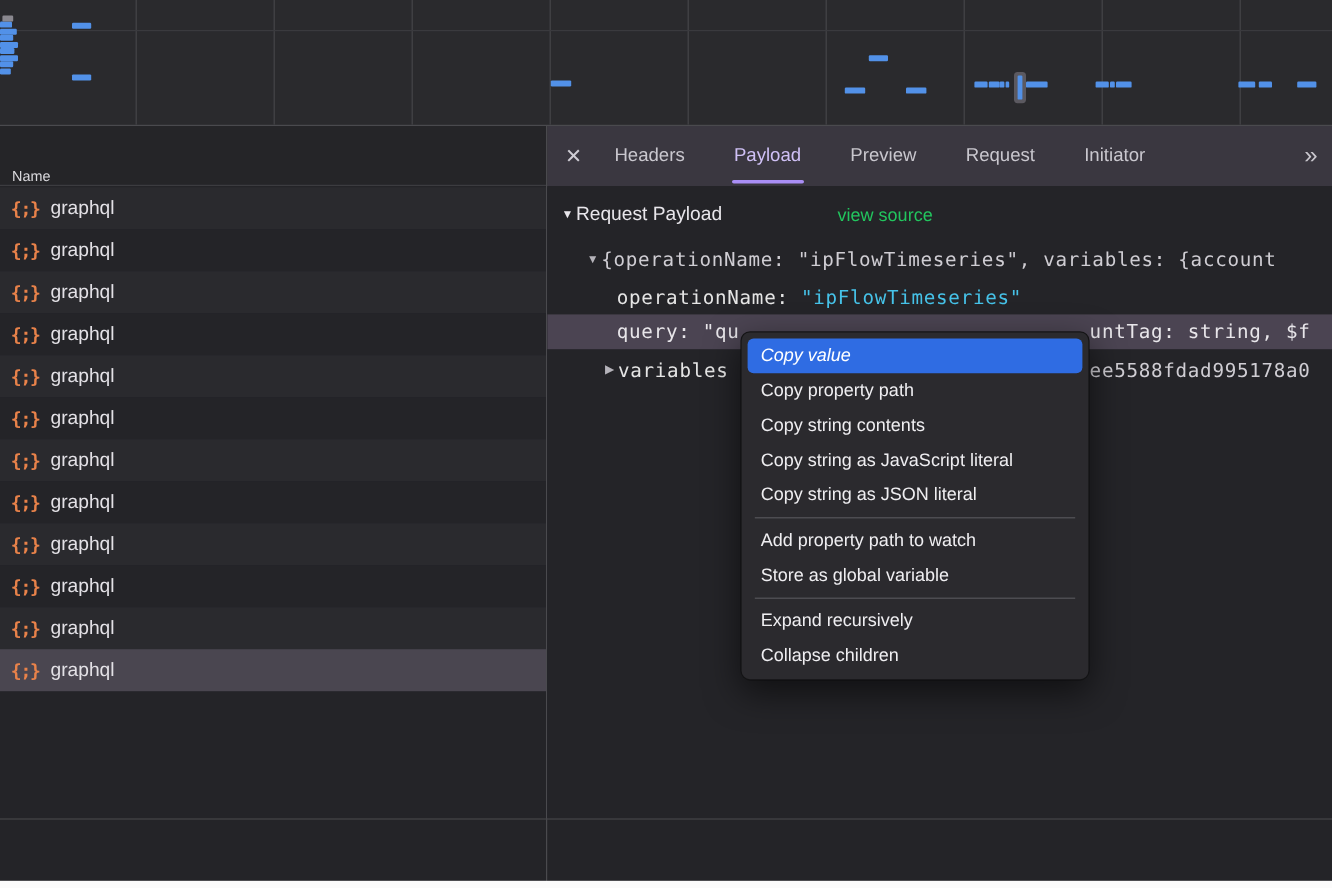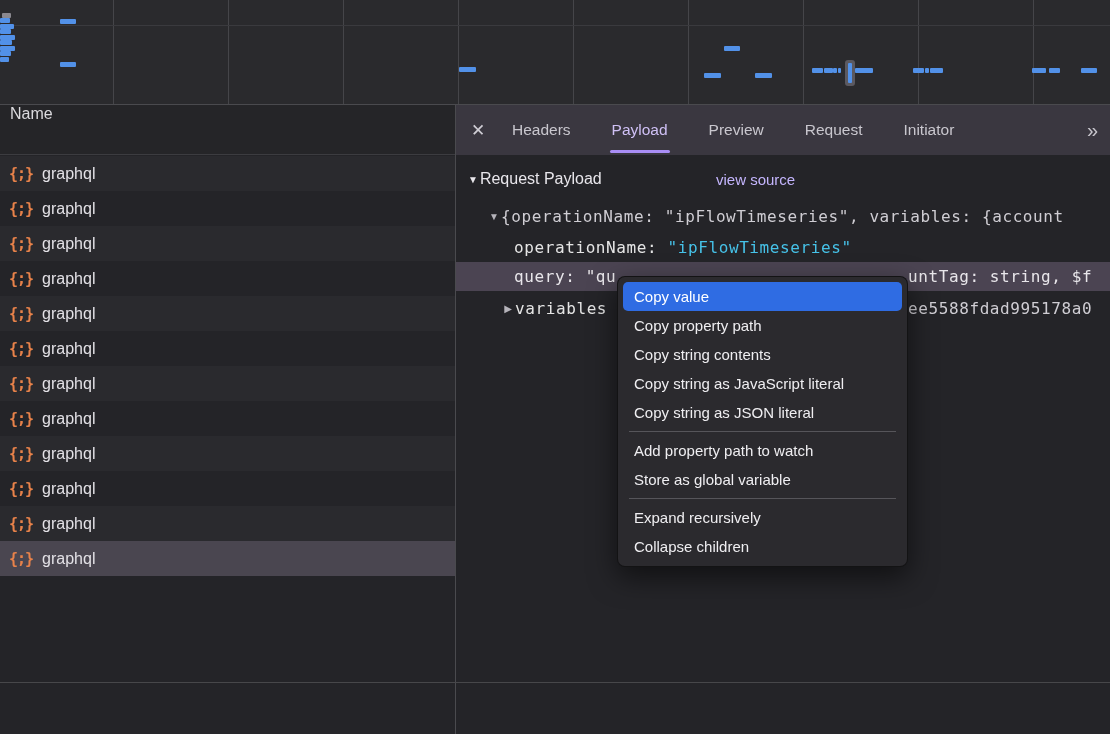--- a/index.html
+++ b/index.html
@@ -17,22 +17,22 @@
   #overview .gridline{position:absolute;top:0;bottom:0;width:1px;background:#454549;}
   #overview .hline{position:absolute;left:0;right:0;height:1px;background:#3a3a3e;}
   #overview .bar{position:absolute;height:5px;border-radius:1px;background:#5291e8;}
   #overview .bar.gray{background:#8a888f;}
   #overview .marker{position:absolute;background:#5b5960;border-radius:3px;}
   #overview .marker .vbar{position:absolute;left:3px;top:3px;width:4px;bottom:3px;background:#5291e8;border-radius:1px;}
   
   #name-header{
     position:absolute;left:0;top:105px;width:468px;height:50px;
     background:#252528;border-bottom:1px solid #3c3c40;
-    display:flex;align-items:flex-start;padding-left:10px;box-sizing:border-box;
-    color:#dbdade;font-size:16px;
+    display:flex;align-items:flex-end;padding-left:10px;box-sizing:border-box;
+    color:#dbdade;font-size:12px;
   }
   #tabbar{
     position:absolute;left:456px;top:105px;right:0;height:50px;
     background:#3a3740;border-bottom:1px solid #3c3c40;
     display:flex;align-items:stretch;color:#c9c7ce;font-size:15.5px;
   }
   #closebtn{
     width:44px;display:flex;align-items:center;justify-content:center;
     font-size:17px;color:#cfcdd4;cursor:pointer;
   }
@@ -64,21 +64,21 @@
   #bottomstrip{position:absolute;left:0;right:0;bottom:0;height:6px;background:#fbfbfb;}
   
   #payload-panel{
     position:absolute;left:456px;top:155px;right:0;height:527px;overflow:hidden;
     background:#242428;
   }
   .mono{font-family:"DejaVu Sans Mono", monospace;font-size:16px;letter-spacing:0.6px;white-space:pre;}
   #payload-header{position:absolute;left:0;top:12px;height:24px;display:flex;align-items:center;white-space:nowrap;}
   #payload-header .tri{color:#e8e6eb;font-size:10px;margin-left:12px;margin-right:2px;cursor:pointer;}
   #payload-header .title{color:#e8e6eb;font-weight:normal;font-size:16px;}
-  #payload-header .viewsource{color:#c4b5fd;font-size:15px;position:absolute;left:260px;cursor:pointer;}
+  #payload-header .viewsource{color:#22c55e;font-size:15px;position:absolute;left:242px;cursor:pointer;}
   .tree-line{position:absolute;left:0;right:0;height:24px;display:flex;align-items:center;}
   .tree-line .tri{color:#b5b3ba;font-size:10px;width:14px;text-align:center;flex:none;cursor:pointer;}
   #line-root{top:49px;}
   #line-root .tri{margin-left:31px;}
   #line-root .preview{color:#cfcdd3;}
   #line-operation{top:80px;padding-left:58px;box-sizing:border-box;}
   .key{color:#e5e5e5;}
   .str{color:#46c2e8;}
   .plain{color:#e8e6ea;}
   .dim{color:#cfcdd3;}
@@ -92,21 +92,21 @@
   #context-menu{
     position:absolute;left:617px;top:276px;width:291px;box-sizing:border-box;
     background:#2b2a2e;border:1px solid rgba(0,0,0,0.55);border-radius:8px;
     padding:5px 0;box-shadow:0 10px 28px rgba(0,0,0,0.55);
     font-size:15px;color:#efeef1;z-index:10;
   }
   .menu-item{
     height:29px;line-height:29px;margin:0 5px;padding-left:11px;border-radius:5px;
     cursor:pointer;white-space:nowrap;
   }
-  .menu-item.highlight{background:#2f6ce3;color:#ffffff;}
+  .menu-item.highlight{background:#2f6ce3;color:#ffffff;font-style:italic;}
   .menu-divider{height:1px;background:#56555a;margin:4px 11px;}
 </style>
 </head>
 <body>
 
 <div id="overview">
     <div class="gridline" style="left: 113px;"></div>
     <div class="gridline" style="left: 228px;"></div>
     <div class="gridline" style="left: 343px;"></div>
     <div class="gridline" style="left: 458px;"></div>

